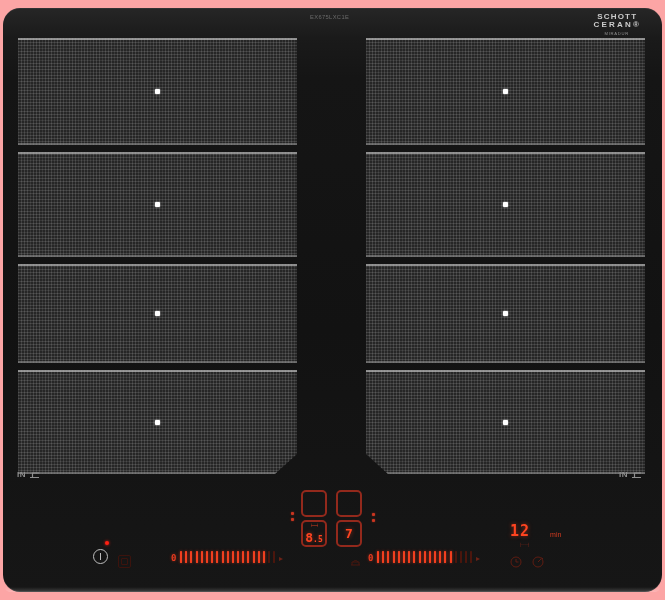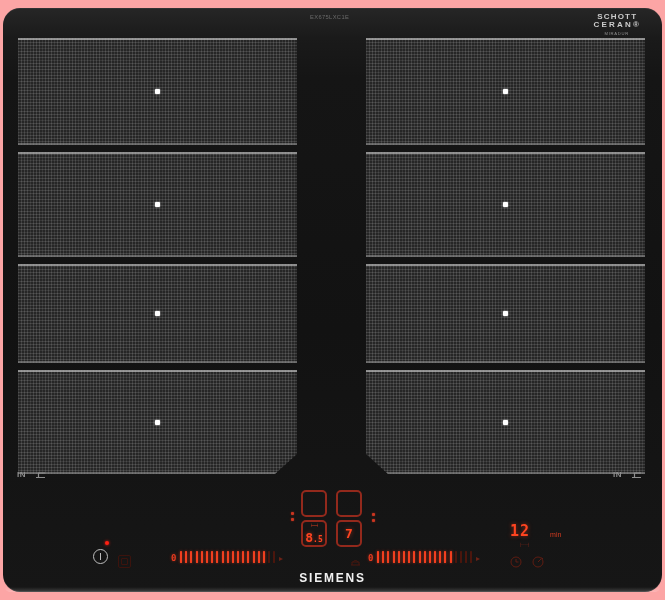--- a/index.html
+++ b/index.html
@@ -28,21 +28,21 @@
           repeating-linear-gradient(0deg, rgba(0,0,0,.28) 0 1px, transparent 1px 12px),
           repeating-linear-gradient(90deg, rgba(0,0,0,.28) 0 1px, transparent 1px 12px);
         box-shadow:inset 0 2px 0 rgba(185,185,185,.7), inset 0 -2px 0 rgba(150,150,150,.55);}
   .zl{left:15px;width:279px;} .zr{left:363px;width:279px;}
   .r1{top:30px;height:107px;} .r2{top:144px;height:105px;} .r3{top:256px;height:99px;} .r4{top:362px;height:104px;}
   .zl.r4{clip-path:polygon(0 0,100% 0,100% calc(100% - 20px),calc(100% - 22px) 100%,0 100%);}
   .zr.r4{clip-path:polygon(0 0,100% 0,100% 100%,22px 100%,0 calc(100% - 20px));}
   .zdot{width:5px;height:5px;background:#ffffff;border-radius:1px;box-shadow:0 0 2px rgba(255,255,255,.8);}
 
   
-  .inmark{position:absolute;top:461px;display:flex;align-items:center;gap:9px;color:#8f8f8f;
+  .inmark{position:absolute;top:461px;display:flex;align-items:center;gap:3px;color:#8f8f8f;
           font-size:8px;font-weight:bold;letter-spacing:.5px;}
   .inmark.left{left:14px;} .inmark.right{right:20px;}
 
   
   .led{position:absolute;left:102px;top:533px;width:4px;height:4px;border-radius:50%;
        background:#ff2012;box-shadow:0 0 3px #ff2012;}
   .power{position:absolute;left:90px;top:541px;width:15px;height:15px;border:1.5px solid #bdbdbd;
          border-radius:50%;display:flex;align-items:center;justify-content:center;background:transparent;}
   .power i{display:block;width:1.5px;height:7px;background:#bdbdbd;}
   .wipe{position:absolute;left:115px;top:547px;width:11px;height:11px;border:1px solid #3c130d;
@@ -195,15 +195,14 @@
       <svg width="12" height="12">
         <circle cx="6" cy="6" r="5" stroke="#5f1c12" stroke-width="1" fill="none"></circle>
         <path d="M6 6 V3 M6 6 H8.5" stroke="#5f1c12" stroke-width="1" fill="none"></path>
       </svg>
       <svg width="12" height="12">
         <circle cx="6" cy="6" r="5" stroke="#5f1c12" stroke-width="1" fill="none"></circle>
         <path d="M6 6 L9 3 M9.5 1.5 L11 3" stroke="#5f1c12" stroke-width="1" fill="none"></path>
       </svg>
     </div>
 
-    <div class="siemens">SIEMENS</div>
   </div>
 </div>
 
 </body></html>

